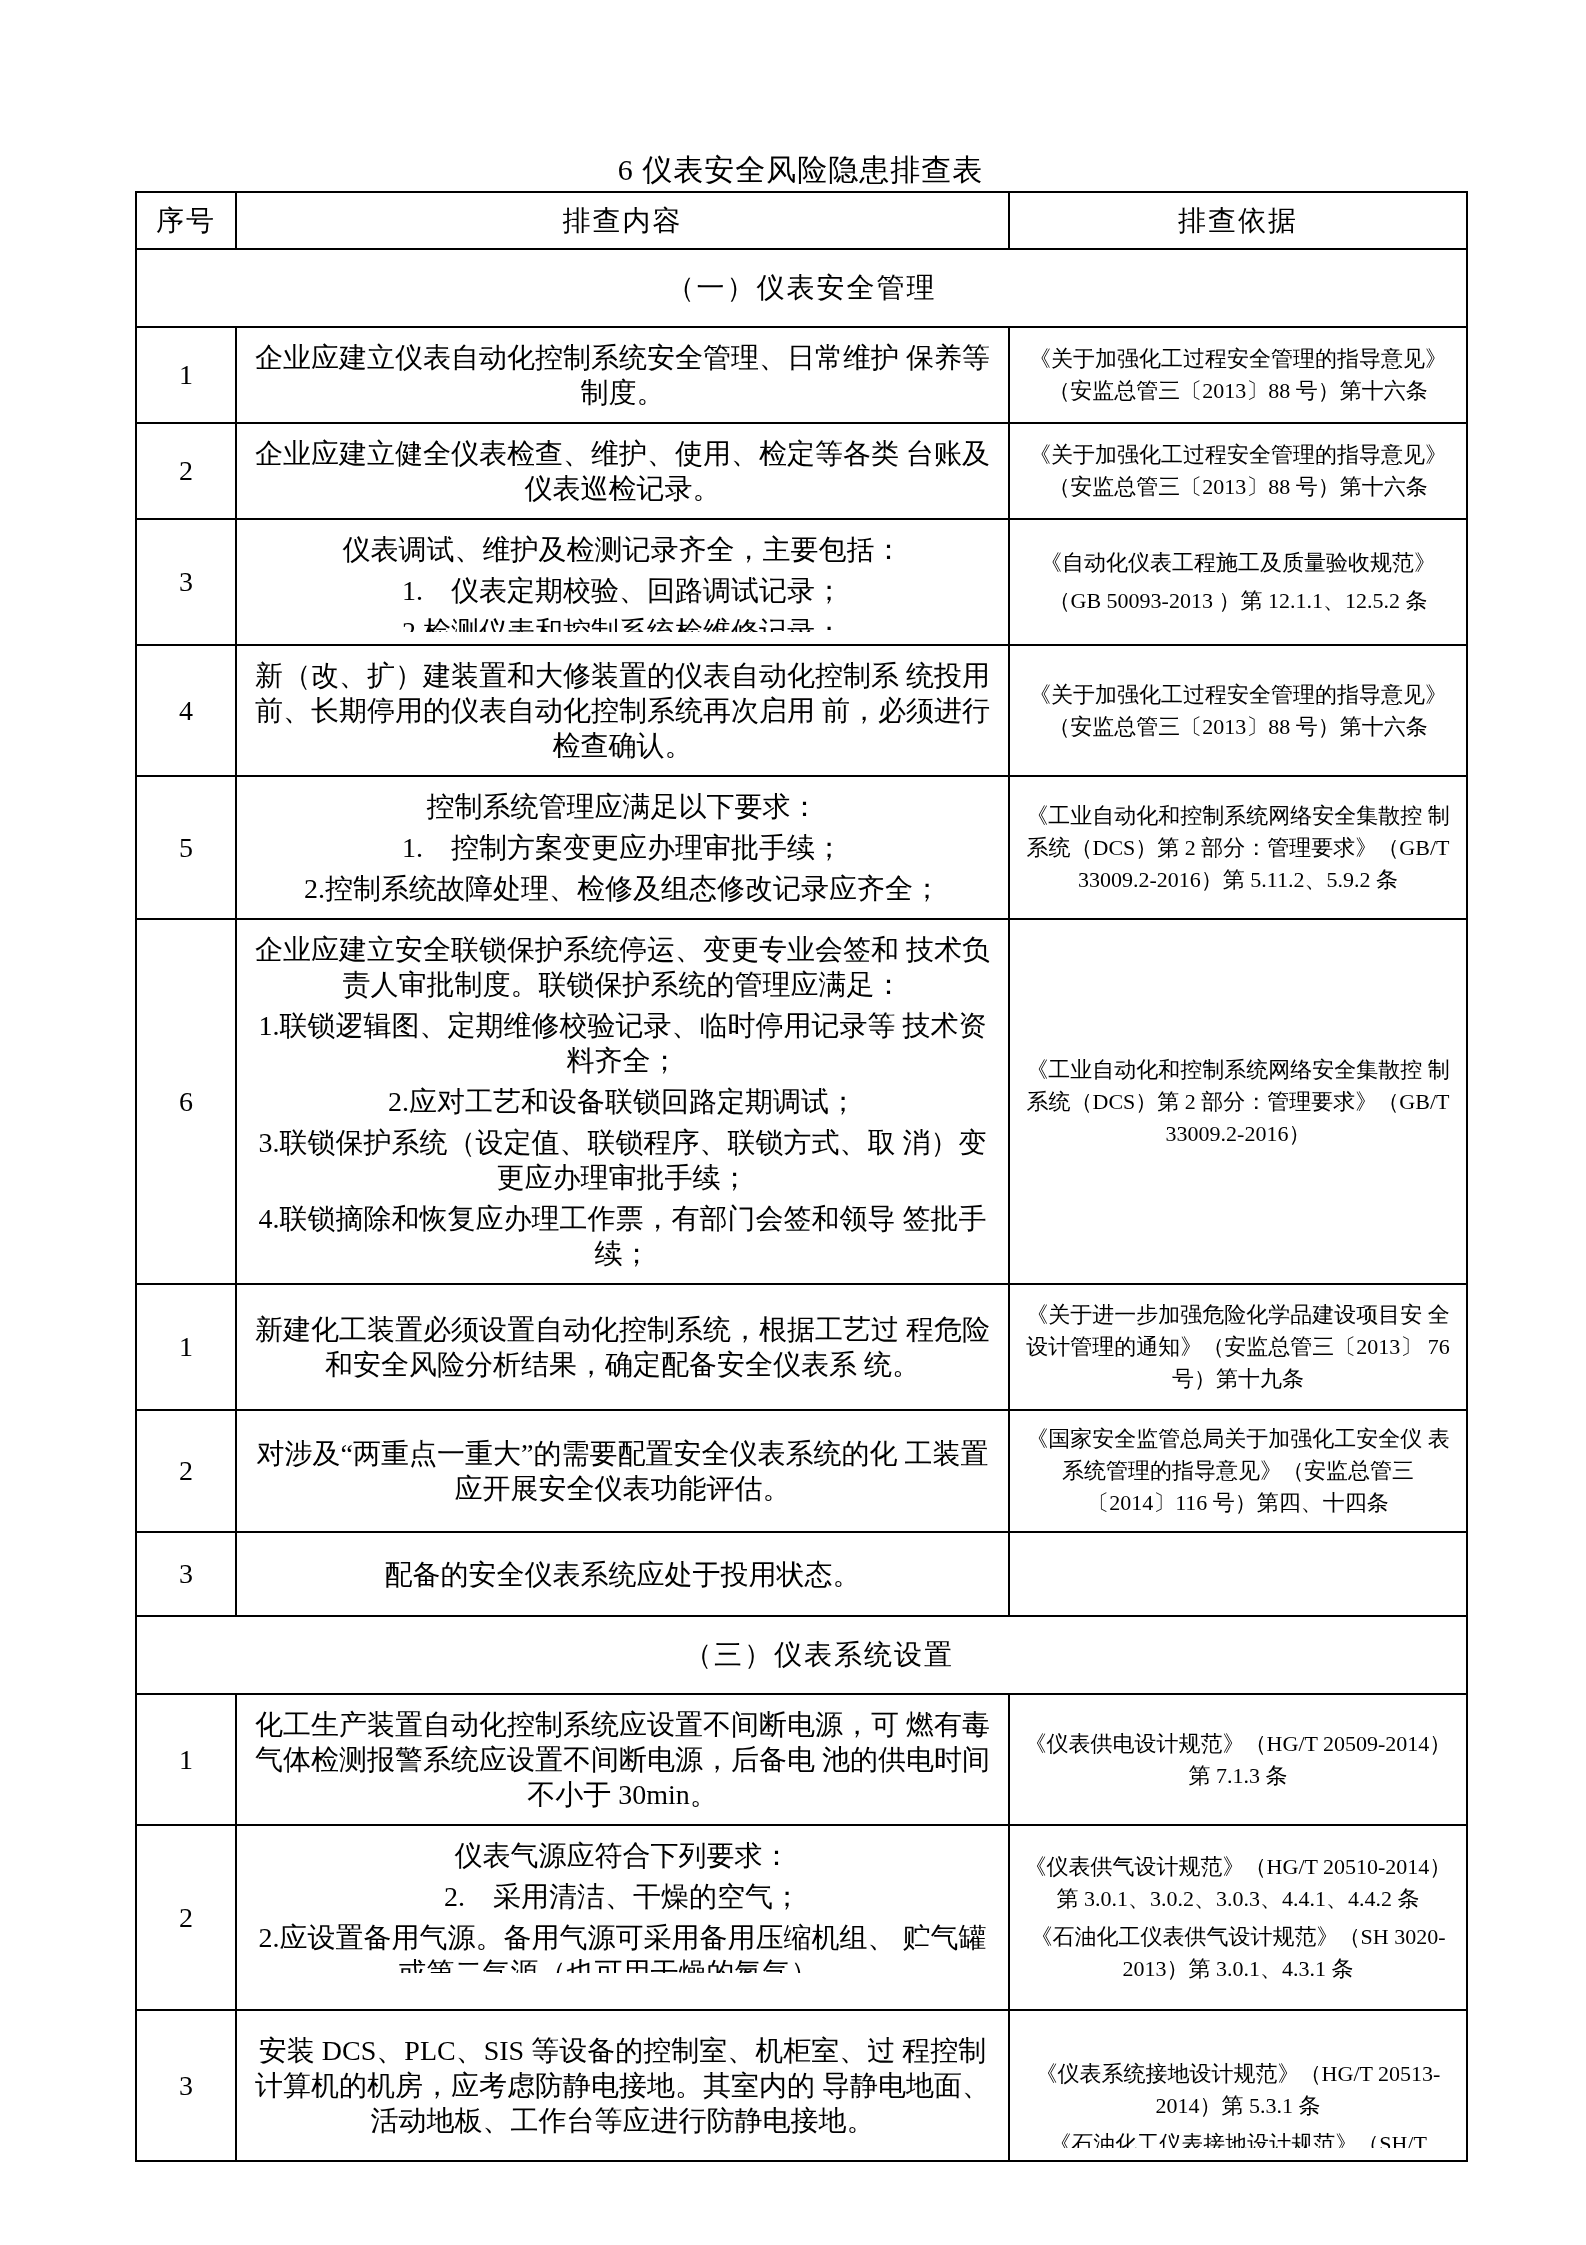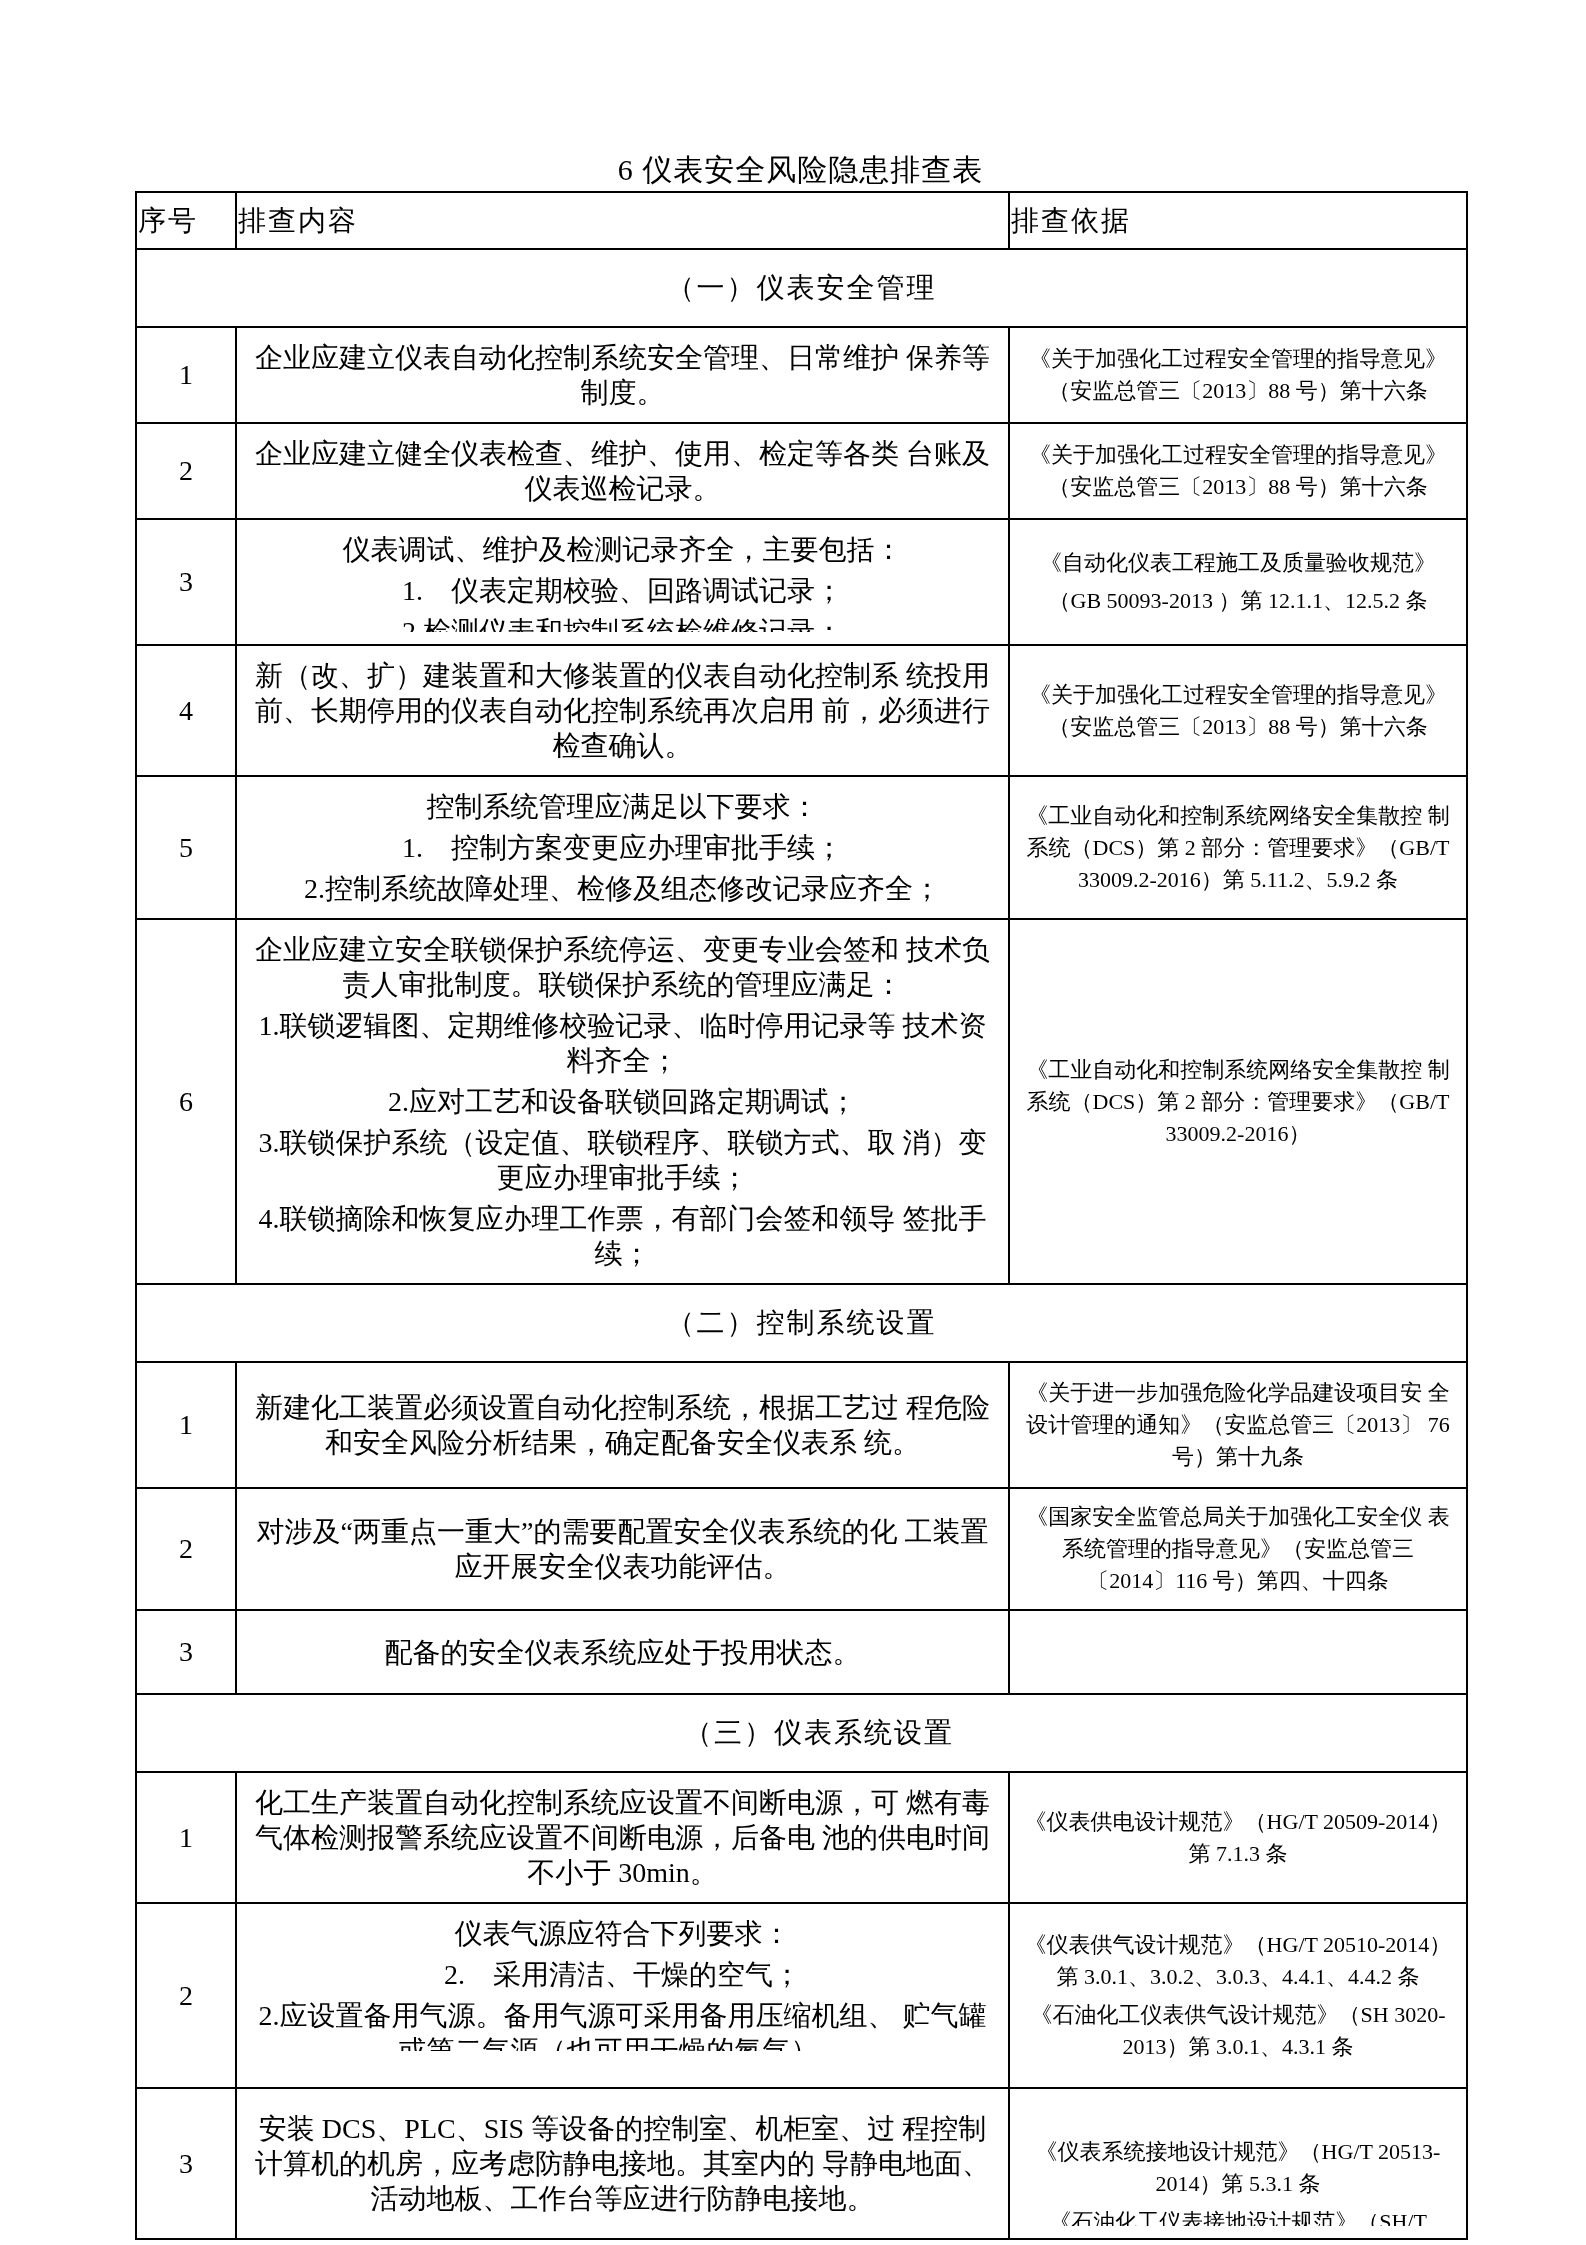--- a/index.html
+++ b/index.html
@@ -13,21 +13,21 @@
     margin-left:135px;width:1331px;text-align:center;
     font-size:30px;letter-spacing:1px;
   }
   table.inspection{
     border-collapse:collapse;table-layout:fixed;
     margin-left:135px;width:1331px;
   }
   th,td{border:2px solid #000;box-sizing:border-box;}
   th{
     height:57px;font-size:28px;font-weight:normal;
-    text-align:left;vertical-align:middle;letter-spacing:2px;
+    text-align:center;vertical-align:middle;letter-spacing:2px;
   }
   td.section-cell{
     text-align:center;vertical-align:middle;
     font-size:28px;letter-spacing:2px;
   }
   td.num-cell{
     text-align:center;vertical-align:middle;font-size:28px;
   }
   td.content-cell,td.basis-cell{
     vertical-align:middle;padding:12px 10px;text-align:center;
@@ -142,23 +142,20 @@
               <div class="para">4.联锁摘除和恢复应办理工作票，有部门会签和领导 签批手续；</div>
             </div>
           </td>
           <td class="basis-cell">
             <div class="cellbox">
               <div class="para">《工业自动化和控制系统网络安全集散控 制系统（DCS）第 2 部分：管理要求》（GB/T 33009.2-2016）</div>
             </div>
           </td>
         </tr>
         <tr>
-          <td colspan="3" class="section-cell" style="height: 78px;">（二）控制系统设置</td>
-        </tr>
-        <tr>
           <td class="num-cell" style="height: 126px;">1</td>
           <td class="content-cell">
             <div class="cellbox">
               <div class="para">新建化工装置必须设置自动化控制系统，根据工艺过 程危险和安全风险分析结果，确定配备安全仪表系 统。</div>
             </div>
           </td>
           <td class="basis-cell">
             <div class="cellbox">
               <div class="para">《关于进一步加强危险化学品建设项目安 全设计管理的通知》（安监总管三〔2013〕 76 号）第十九条</div>
             </div>

